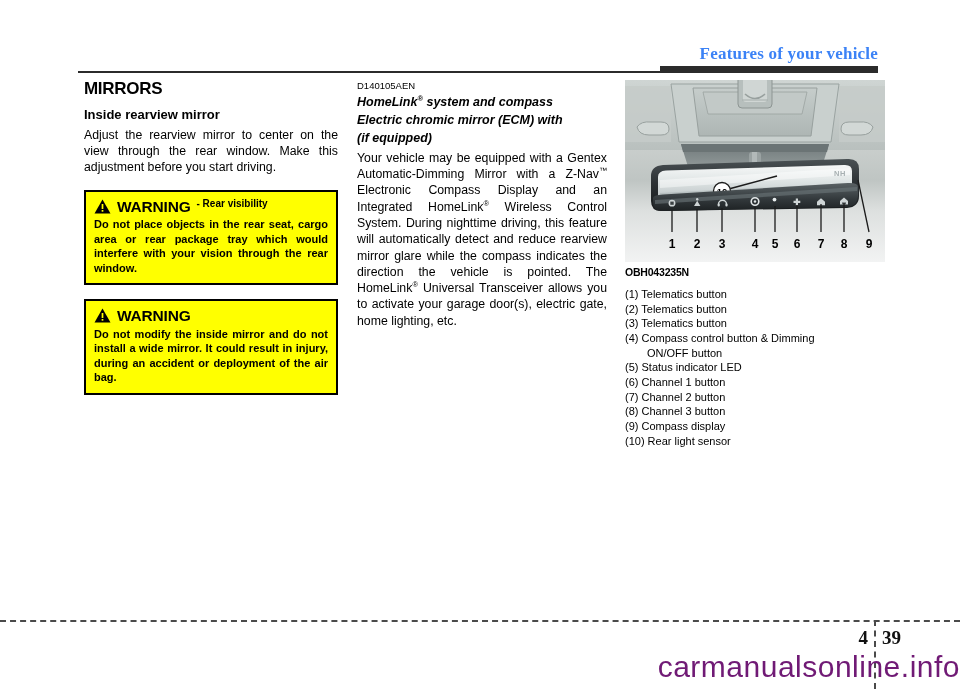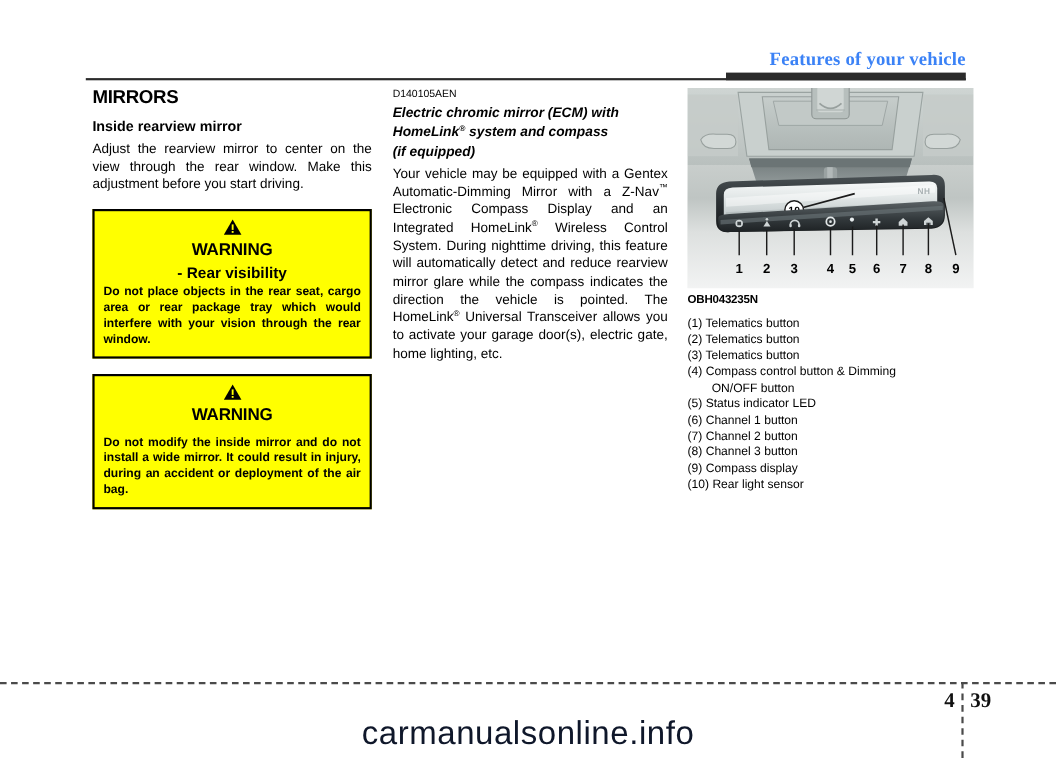--- a/index.html
+++ b/index.html
@@ -115,39 +115,37 @@
   
   .warning-box {
     background: #ffff00;
     border: 2px solid #000000;
     box-sizing: border-box;
     padding: 7px 8px 8px 8px;
     margin-top: 14px;
   }
   .warning-head {
     display: flex;
-    align-items: center;
     gap: 6px;
     margin-bottom: 3px;
-    flex-direction: column;
   }
   .warn-tri {
     width: 17px;
     height: 15px;
     flex: 0 0 auto;
     display: block;
   }
   .warning-word {
     font-size: 15.5px;
     font-weight: bold;
     letter-spacing: -0.2px;
     line-height: 1;
   }
   .warning-suffix {
-    font-size: 14px;
+    font-size: 10px;
     font-weight: bold;
     line-height: 1;
   }
   .warning-body {
     font-size: 11px;
     font-weight: bold;
     line-height: 1.32;
     text-align: justify;
     margin: 0;
   }
@@ -223,23 +221,23 @@
   #page-number {
     position: absolute;
     left: 52px;
     top: 0;
   }
   #watermark {
     position: absolute;
     left: 0;
     top: 650px;
     width: 960px;
-    text-align: center;
+    text-align: right;
     font-size: 30px;
-    color: #0f172a;
+    color: #701a75;
     letter-spacing: 0.5px;
     font-family: "Liberation Sans", sans-serif;
   }
 </style>
 </head>
 <body>
 
 <div id="header-area">
   <div id="header-title">Features of your vehicle</div>
   <div id="header-rule-thick"></div>
@@ -275,22 +273,22 @@
         </svg>
         <span class="warning-word">WARNING</span>
         <span class="warning-suffix"></span>
       </div>
       <p class="warning-body">Do not modify the inside mirror and do not install a wide mirror. It could result in injury, during an accident or deployment of the air bag.</p>
     </div>
   </div>
 
   <div class="col" id="col-mid">
     <div class="code">D140105AEN</div>
+    <div class="subhead-italic"><span>HomeLink</span><span class="sup">®</span><span> system and compass</span></div>
     <div class="subhead-italic">Electric chromic mirror (ECM) with</div>
-    <div class="subhead-italic"><span>HomeLink</span><span class="sup">®</span><span> system and compass</span></div>
     <div class="subhead-italic" style="margin-bottom:4px;">(if equipped)</div>
     <p class="body-text"><span>Your vehicle may be equipped with a Gentex Automatic-Dimming Mirror with a Z-Nav</span><span class="tm">™</span><span> Electronic Compass Display and an Integrated HomeLink</span><span class="sup">®</span><span> Wireless Control System. During nighttime driving, this feature will automatically detect and reduce rearview mirror glare while the compass indicates the direction the vehicle is pointed. The HomeLink</span><span class="sup">®</span><span> Universal Transceiver allows you to activate your garage door(s), electric gate, home lighting, etc.</span></p>
   </div>
 
   <div class="col" id="col-right">
     <div id="figure-wrap">
       <div id="figure-img">
         <svg width="260" height="182" viewBox="0 0 260 182" aria-hidden="true">
           <defs>
             <linearGradient id="bgGrad" x1="0" y1="0" x2="0" y2="1">

